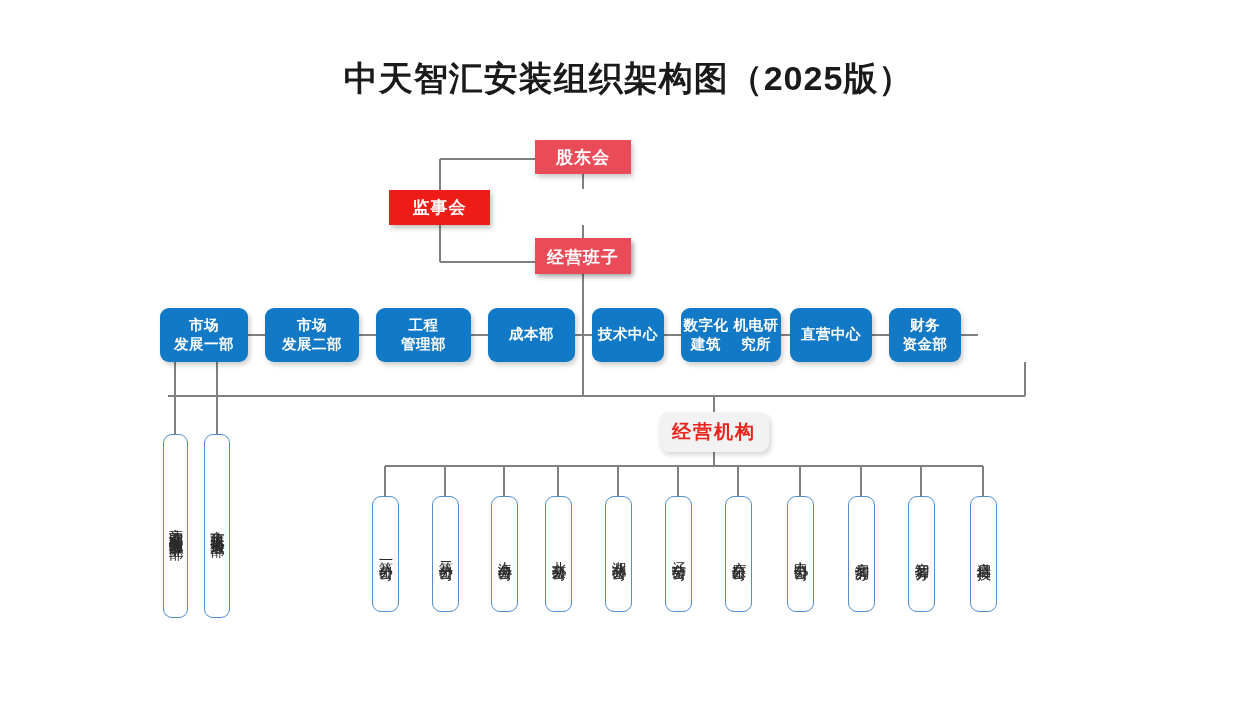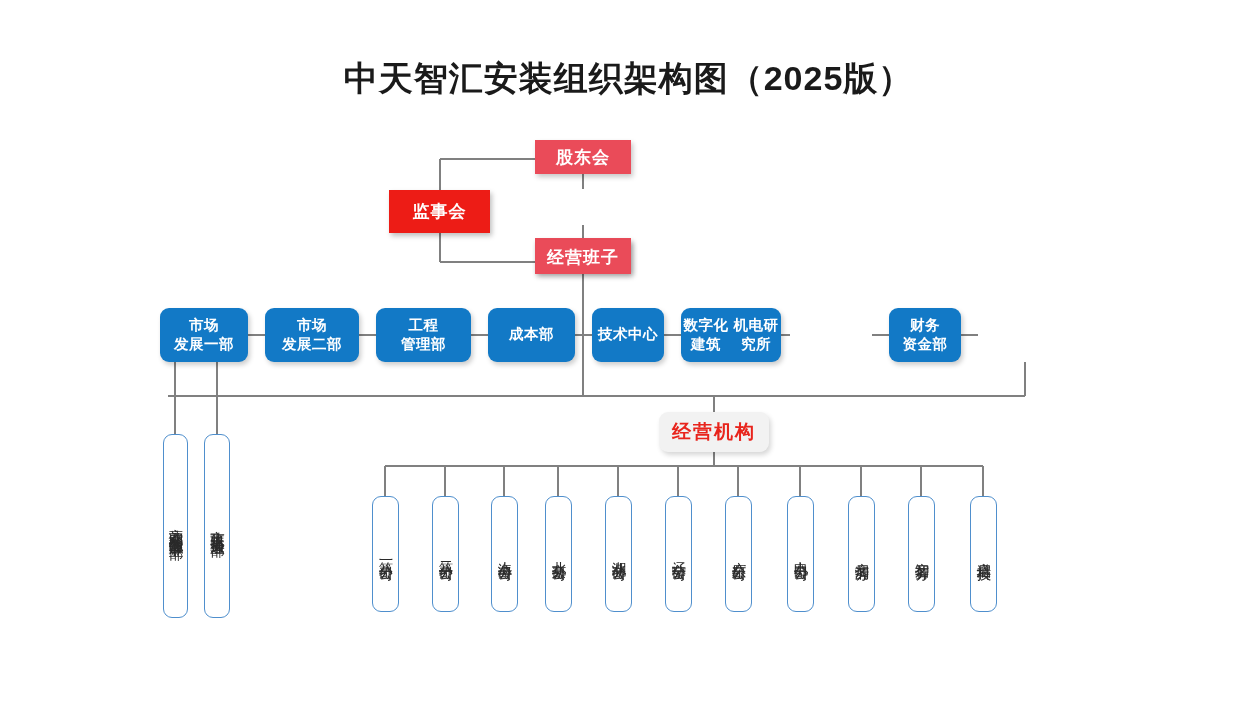--- a/index.html
+++ b/index.html
@@ -147,21 +147,21 @@
   </svg>
 
   <div class="chart-title">中天智汇安装组织架构图（2025版）</div>
 
   <div class="node red" style="left:535px;top:140px;width:96px;height:34px;">股东会</div>
 
   <div class="node red" style="left:535px;top:190px;width:96px;height:34px;margin-top:48px;">董事会</div>
 
   <div class="node red" style="left:535px;top:240px;width:96px;height:34px;">经营班子</div>
 
-  <div class="node red strong" style="left:389px;top:190px;width:101px;height:43px;">监事会</div>
+  <div class="node red strong" style="left:389px;top:190px;width:101px;height:35px;">监事会</div>
 
   <div class="node blue" style="left:160px;top:308px;width:88px;height:54px;flex-direction:column;">
     <span>市场</span>
     <span>发展一部</span>
   </div>
 
   <div class="node blue" style="left:265px;top:308px;width:94px;height:54px;flex-direction:column;">
     <span>市场</span>
     <span>发展二部</span>
   </div>
@@ -177,20 +177,23 @@
 
   <div class="node blue" style="left:592px;top:308px;width:72px;height:54px;">
     <span>技术中心</span>
   </div>
 
   <div class="node blue" style="left:681px;top:308px;width:100px;height:54px;">
     <span>数字化建筑</span>
     <span>机电研究所</span>
   </div>
 
+  <div class="node blue" style="left:790px;top:308px;width:82px;height:54px;">
+    <span>直营中心</span>
+  </div>
 
   <div class="node blue" style="left:889px;top:308px;width:72px;height:54px;flex-direction:column;">
     <span>财务</span>
     <span>资金部</span>
   </div>
 
 
   <div class="node vert" style="left:163px;top:434px;width:25px;height:184px;">高效空调和综合能源事业部</div>
 
   <div class="node vert" style="left:204px;top:434px;width:26px;height:184px;">市政轨道交通事业部</div>

